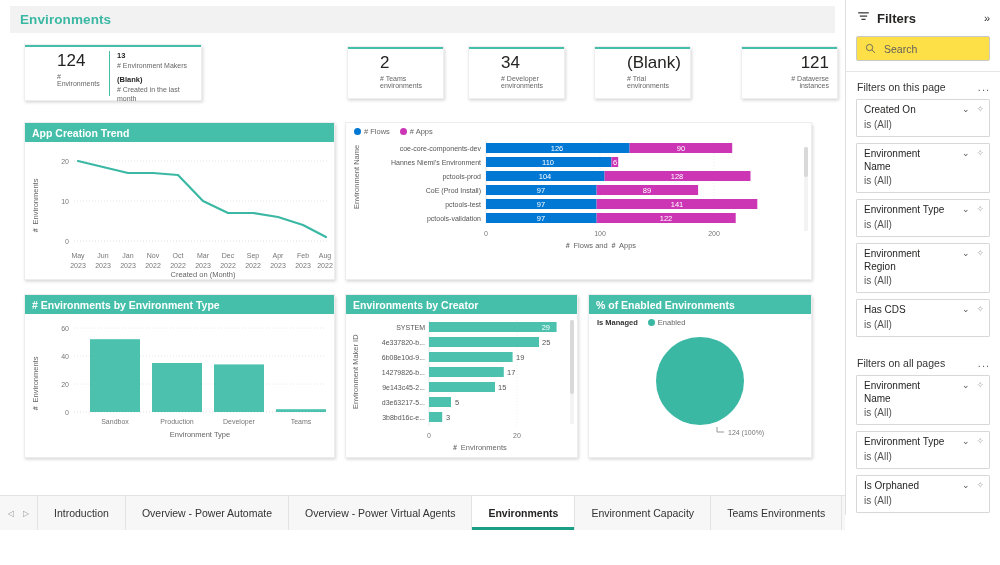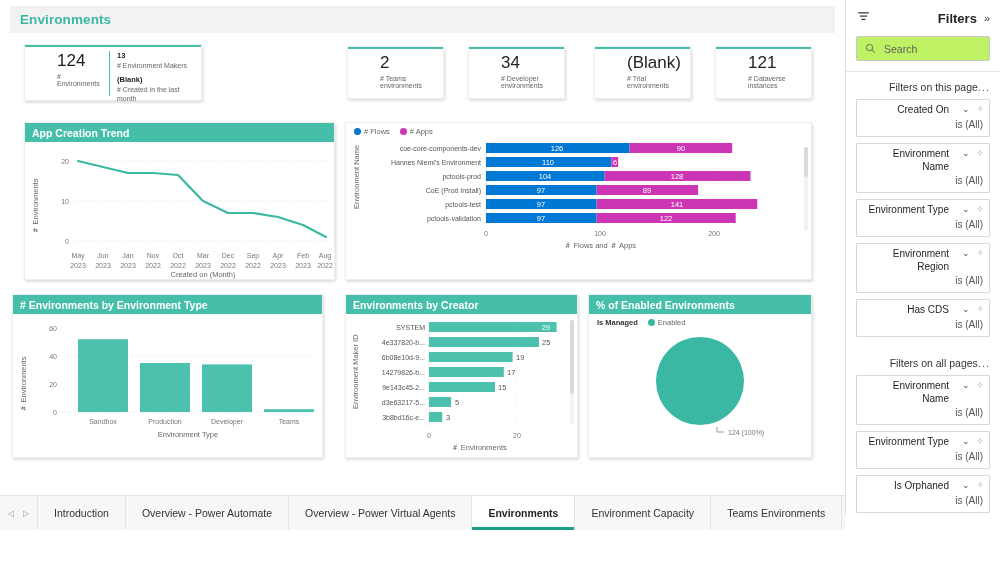--- a/index.html
+++ b/index.html
@@ -84,33 +84,33 @@
     background: #d9d9d9;
   }
   .vscroll-track {
     position: absolute; right: 3px; width: 4px; background: #f3f3f3;
   }
 
   
   .filters-pane {
     position: absolute; left: 845px; top: 0; width: 155px; height: 515px;
     background: #ffffff; border-left: 1px solid #e0e0e0;
-    padding: 0; overflow: hidden; text-align: right;
+    padding: 0; overflow: hidden;
   }
   .filters-header {
     display: flex; align-items: center; gap: 7px;
     padding: 9px 10px 7px 11px;
   }
   .filters-header-title { font-size: 13px; font-weight: bold; color: #252423; flex: 1; }
   .filters-expand { color: #333; font-size: 11px; cursor: pointer; }
   .filter-search {
     margin: 2px 10px 10px 10px; height: 25px;
     border: 1px solid #c8c8c8; border-radius: 2px;
     display: flex; align-items: center; gap: 8px; padding: 0 8px;
-    background: #bef264;
+    background: #fde047;
   }
   .filter-search-placeholder { font-size: 10.5px; color: #605e5c; }
   .filters-divider { height: 1px; background: #e6e6e6; margin: 0 0 9px 0; }
   .filter-group-header {
     display: flex; align-items: center; padding: 0 10px 6px 11px;
   }
   .filter-group-title { font-size: 10.5px; color: #333; flex: 1; }
   .filter-group-more { font-size: 11px; color: #666; letter-spacing: 1px; cursor: pointer; }
   .filter-card {
     margin: 0 10px 6px 10px; border: 1px solid #d8d8d8; border-radius: 1px;
@@ -204,21 +204,21 @@
 
     <div class="kpi" style="left:594px; top:46px; width:97px; height:53px;">
       <div class="kpi-inner">
         <div class="kpi-main">
           <div class="kpi-value">(Blank)</div>
           <div class="kpi-label"># Trial environments</div>
         </div>
       </div>
     </div>
 
-    <div class="kpi" style="left:715px; top:46px; width:97px; height:53px;">
+    <div class="kpi" style="left:741px; top:46px; width:97px; height:53px;text-align:right;">
       <div class="kpi-inner">
         <div class="kpi-main">
           <div class="kpi-value">121</div>
           <div class="kpi-label"># Dataverse instances</div>
         </div>
       </div>
     </div>
 
     <div class="panel" style="left:24px; top:122px; width:311px; height:158px;">
       <div class="panel-title">App Creation Trend</div>
@@ -337,21 +337,21 @@
           <text class="axis-text" x="140" y="99" text-anchor="middle">0</text>
           <text class="axis-text" x="254" y="99" text-anchor="middle">100</text>
           <text class="axis-text" x="368" y="99" text-anchor="middle">200</text>
           <text class="axis-title" x="254" y="111" text-anchor="middle">＃ Flows and ＃ Apps</text>
         </svg>
         <div class="vscroll-track" style="top:24px; height:84px;"></div>
         <div class="vscroll" style="top:24px; height:30px;"></div>
       </div>
     </div>
 
-    <div class="panel" style="left:12px; top:294px; width:311px; height:164px;">
+    <div class="panel" style="left:24px; top:294px; width:311px; height:164px;">
       <div class="panel-title"># Environments by Environment Type</div>
       <div class="panel-body">
         <svg width="309" height="143" viewBox="0 0 309 143">
           <text class="axis-title" transform="translate(13,98) rotate(-90)">＃ Environments</text>
 
           <text class="axis-text" x="44" y="17" text-anchor="end">60</text>
           <text class="axis-text" x="44" y="45" text-anchor="end">40</text>
           <text class="axis-text" x="44" y="73" text-anchor="end">20</text>
           <text class="axis-text" x="44" y="101" text-anchor="end">0</text>
           <line x1="49" y1="14" x2="300" y2="14" stroke="#e8e8e8" stroke-width="1" stroke-dasharray="1,2"></line>

